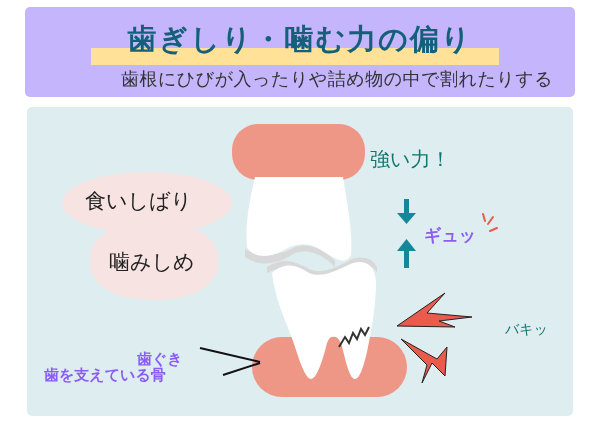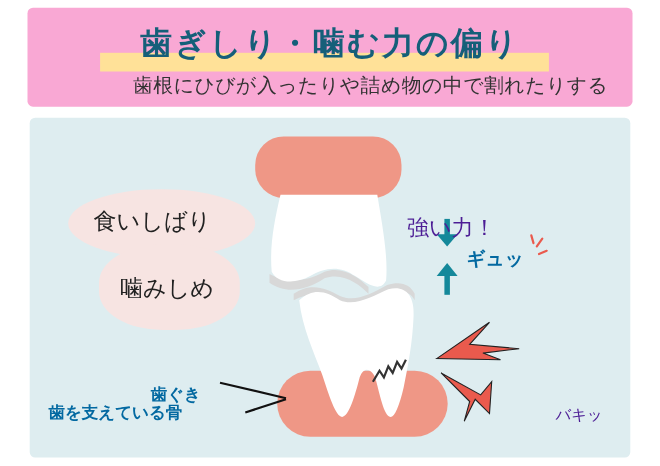--- a/index.html
+++ b/index.html
@@ -1,30 +1,30 @@
 <!DOCTYPE html>
 <html><head>
 <meta charset="utf-8">
 <style>
   html, body { margin:0; padding:0; }
   body { width:600px; height:424px; background:#ffffff; position:relative; overflow:hidden;
          font-family:"DejaVu Sans", "Liberation Sans", sans-serif; }
   .header-card { position:absolute; left:25px; top:7px; width:550px; height:90px;
-                 background:#f9a8d4; border-radius:5px; }
+                 background:#c4b5fd; border-radius:5px; }
   .title-highlight { position:absolute; left:66px; top:41px; width:408px; height:17px; background:#ffe198; }
   .title { position:absolute; left:0; top:15px; width:550px; text-align:center; font-size:29px;
            font-weight:bold; color:#155f79; letter-spacing:2px; line-height:34px; }
   .subtitle { position:absolute; left:0; top:60px; width:550px; text-align:center; font-size:18px;
               color:#333333; line-height:24px; letter-spacing:0.5px;margin-left:37px; }
   .panel { position:absolute; left:27px; top:107px; width:546px; height:309px;
            background:#deedf0; border-radius:5px; overflow:hidden; }
   .bubble { position:absolute; background:#f7e4e2; border-radius:50%; }
   .bubble-text { position:absolute; font-size:21px; color:#222; font-weight:normal; white-space:nowrap; }
-  .label { position:absolute; font-size:15px; color:#0369a1; font-weight:bold; white-space:nowrap; }
-  .red-text { position:absolute; color:#4c1d95; white-space:nowrap;margin-top:48px; }
+  .label { position:absolute; font-size:15px; color:#8b5cf6; font-weight:bold; white-space:nowrap; }
+  .red-text { position:absolute; color:#0f766e; white-space:nowrap; }
   svg { position:absolute; left:0; top:0; }
 </style>
 </head>
 <body>
 
 <div class="header-card">
   <div class="title-highlight"></div>
   <div class="title">歯ぎしり・噛む力の偏り</div>
   <div class="subtitle">歯根にひびが入ったりや詰め物の中で割れたりする</div>
 </div>

